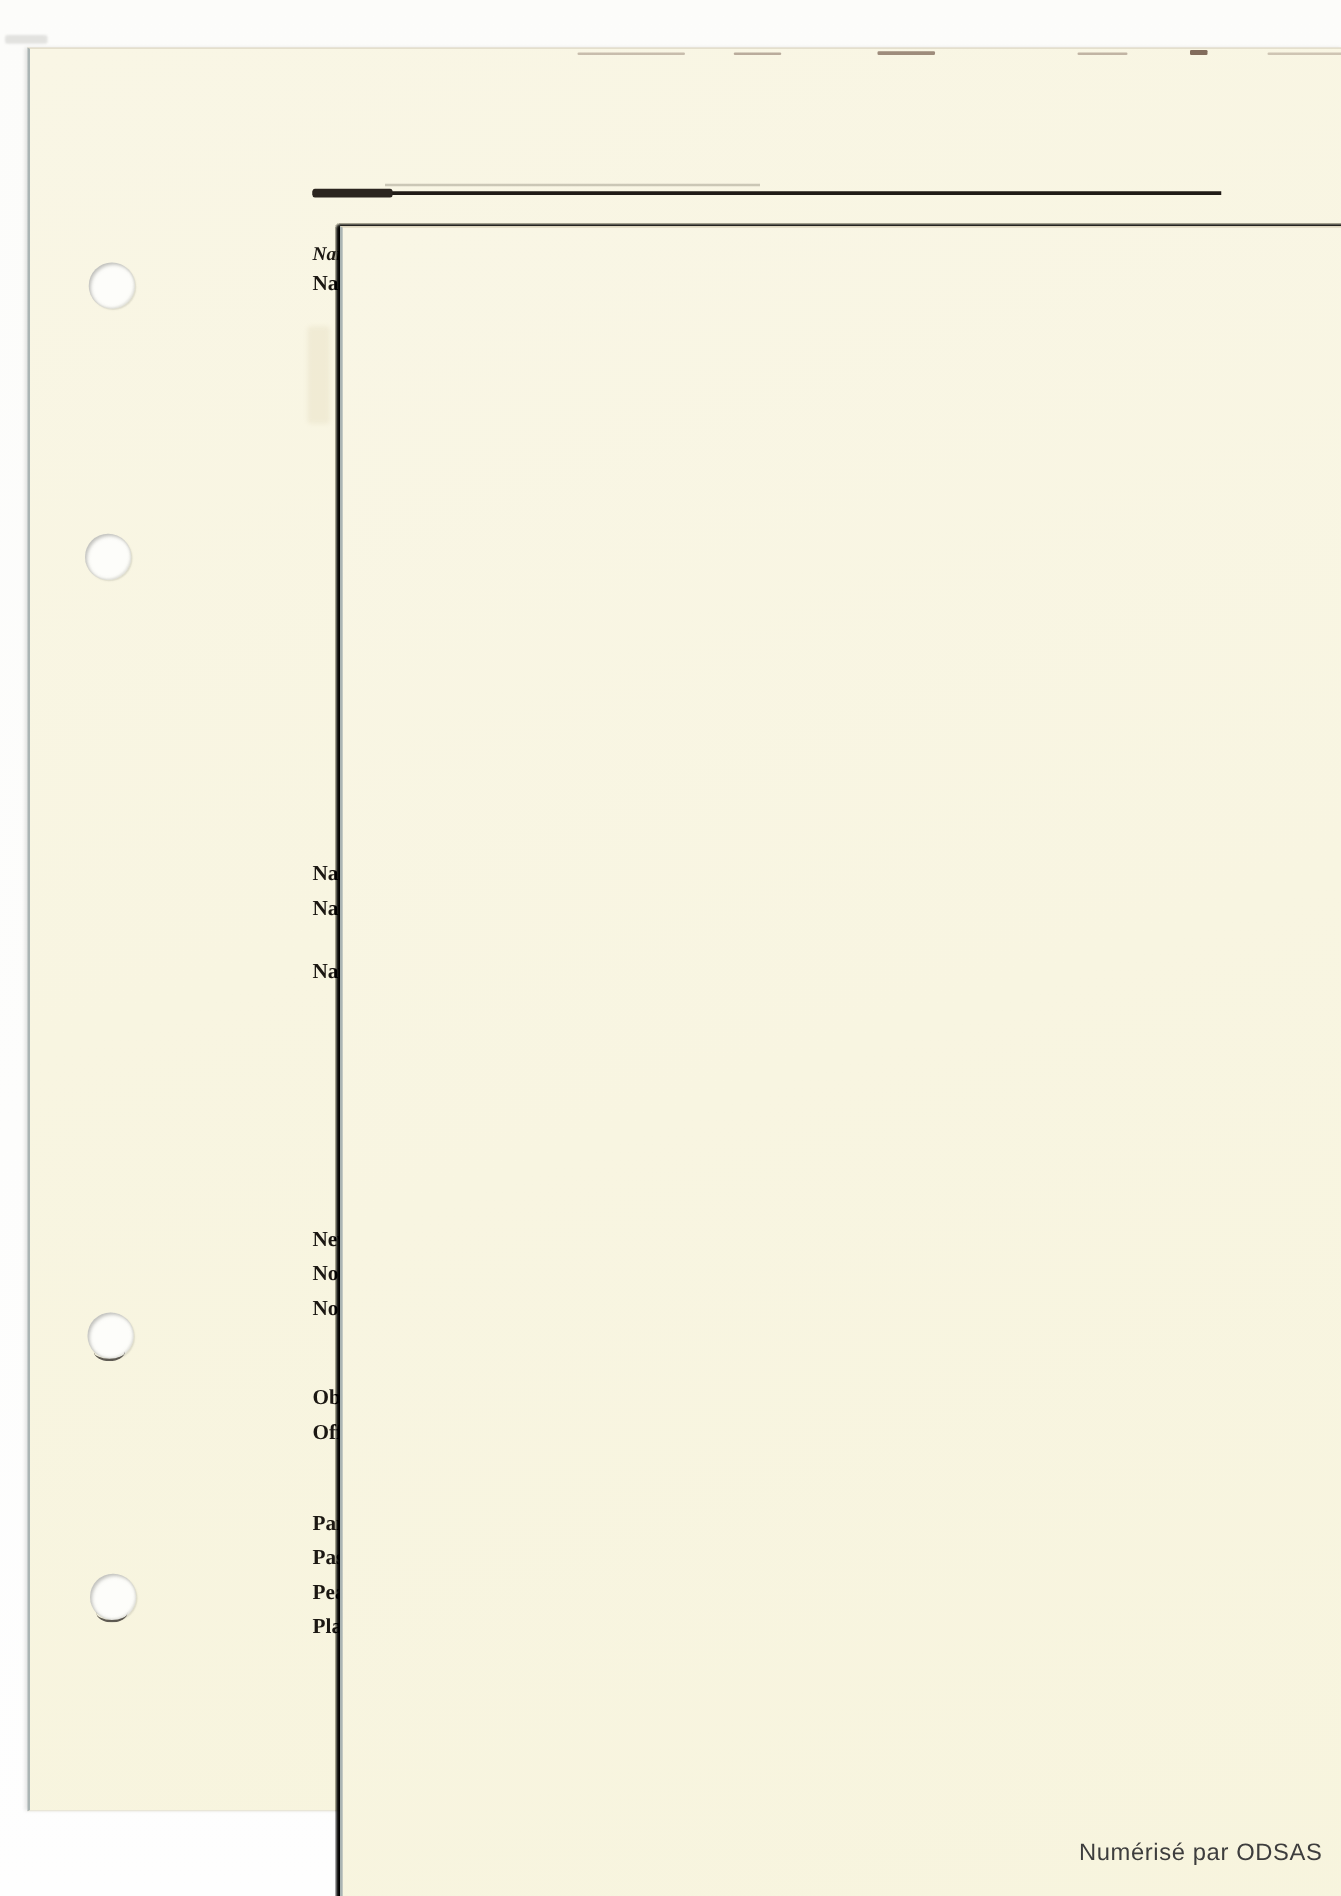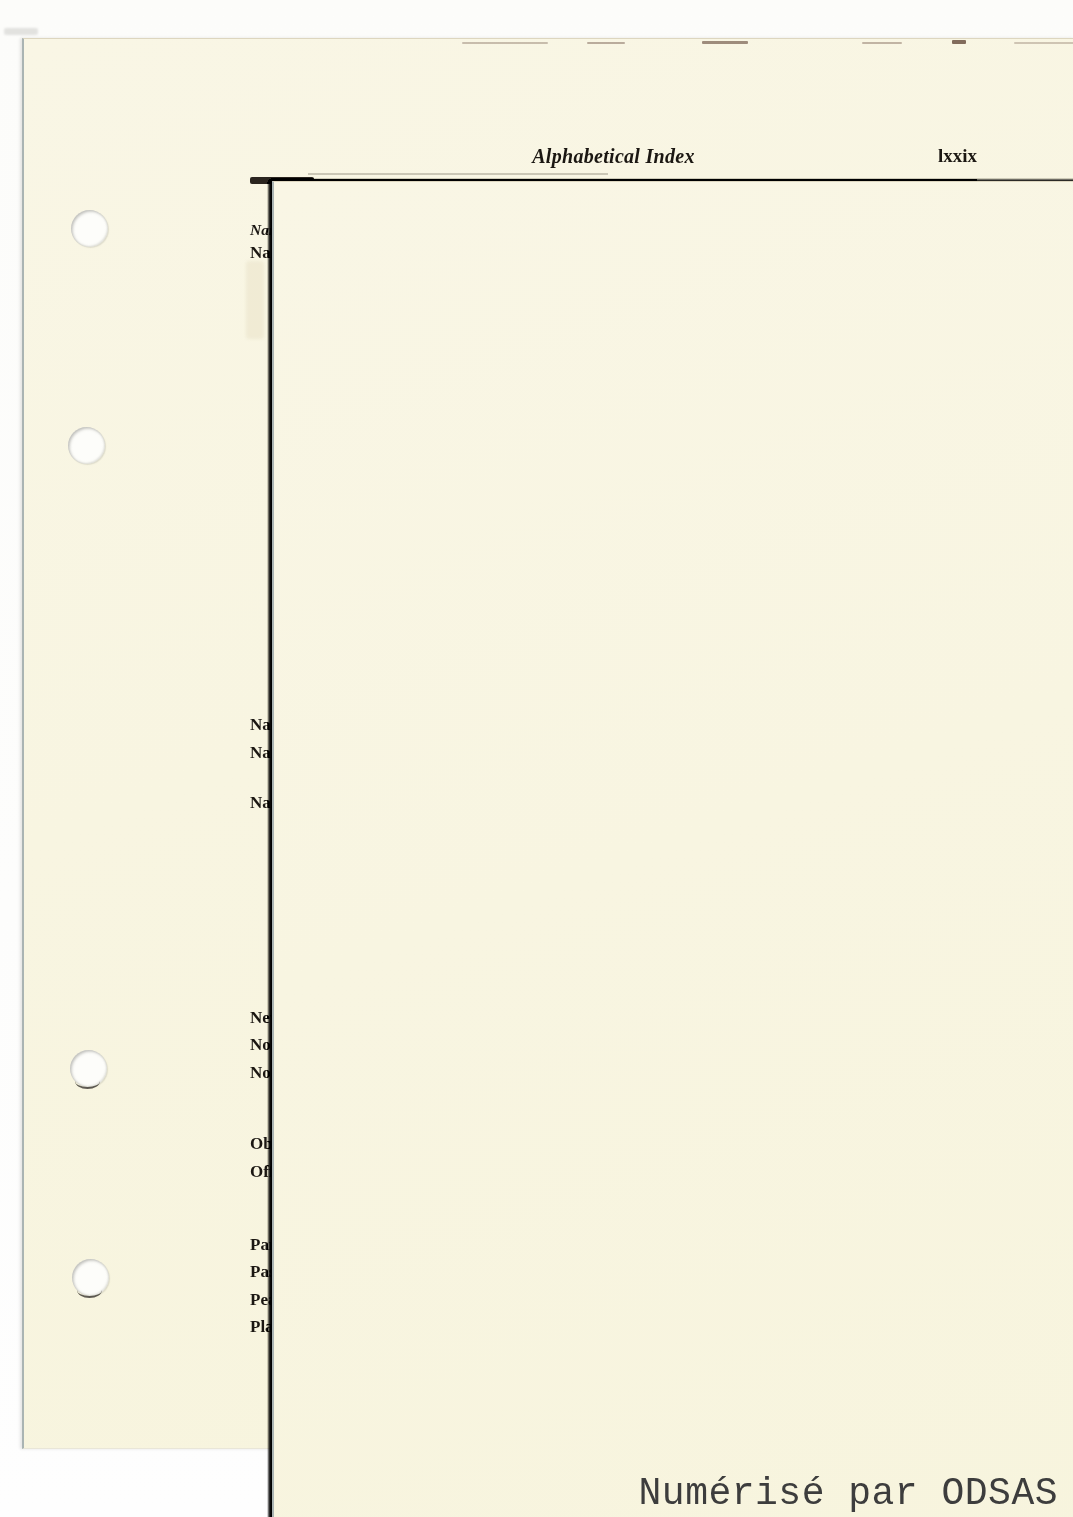--- a/index.html
+++ b/index.html
@@ -53,22 +53,22 @@
   .cell.leader{flex:1 1 auto;overflow:hidden;white-space:nowrap;padding-left:13px;padding-right:14px;word-spacing:44px;color:#262019;}
   .cell.reg{flex:0 0 118px;text-align:right;white-space:nowrap;}
   .cell.page{flex:0 0 93px;text-align:right;white-space:nowrap;}
   .row.note .cell.reg{margin-right:-26px;}
   .suffix{font-style:italic;}
   .spacer.a{height:48px;}
   .spacer.b{height:50px;}
   
   .watermark{
     position:absolute;right:15px;top:1472px;
-    font-family:Liberation Mono, monospace;
-    font-size:38px;color:#3d3d3d;letter-spacing:.5px;
+    font-family:Liberation Sans, sans-serif;
+    font-size:19px;color:#3d3d3d;letter-spacing:.5px;
   }
 </style>
 </head>
 <body>
 
 <div class="scan">
   <div class="corner-smudge"></div>
 
   <div class="page">
 
@@ -89,24 +89,20 @@
     <div class="ghost" style="left:966px;top:222px;width:38px;height:78px;opacity:.55;"></div>
     <div class="ghost" style="left:222px;top:222px;width:18px;height:78px;opacity:.5;"></div>
     <div class="ghost" style="left:618px;top:482px;width:90px;height:12px;"></div>
     <div class="ghost" style="left:518px;top:582px;width:120px;height:12px;"></div>
     <div class="ghost" style="left:398px;top:842px;width:70px;height:12px;"></div>
     <div class="ghost" style="left:963px;top:1112px;width:58px;height:48px;opacity:.5;"></div>
     <div class="ghost" style="left:963px;top:1192px;width:66px;height:38px;opacity:.5;"></div>
     <div class="ghost dark" style="left:899px;top:1103px;width:5px;height:9px;"></div>
 
     <div class="content">
-      <div class="head">
-        <div class="title">Alphabetical Index</div>
-        <div class="folio">lxxix</div>
-      </div>
       <div class="rule"></div>
       <div class="col-head">
         <span class="chname">Name</span>
         <span class="chreg">Regulation No.</span>
         <span class="chpage">Page</span>
       </div>
       <div id="rows">
           <div class="row ind0 section">
             <span class="cell name"><span>Natives—</span><span class="suffix">cont.</span></span>
             <span class="cell leader"></span>

